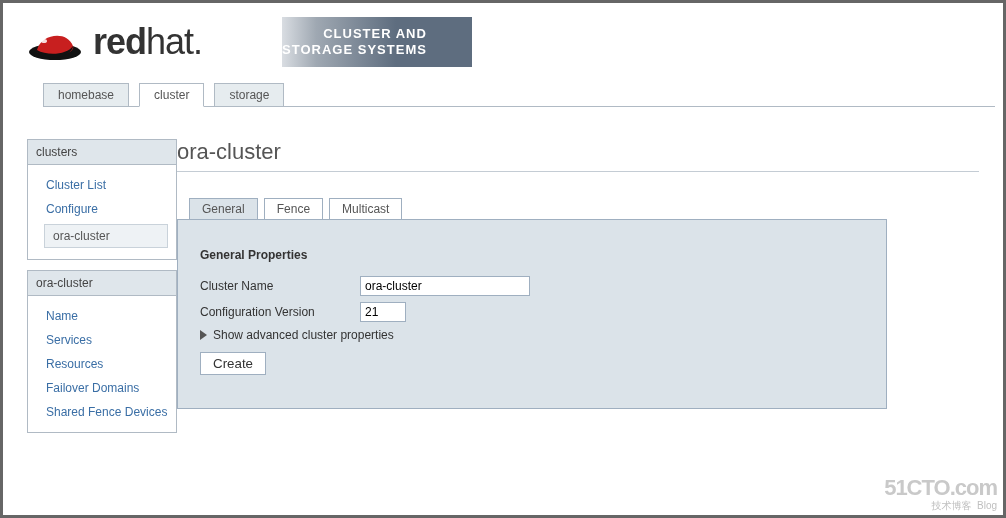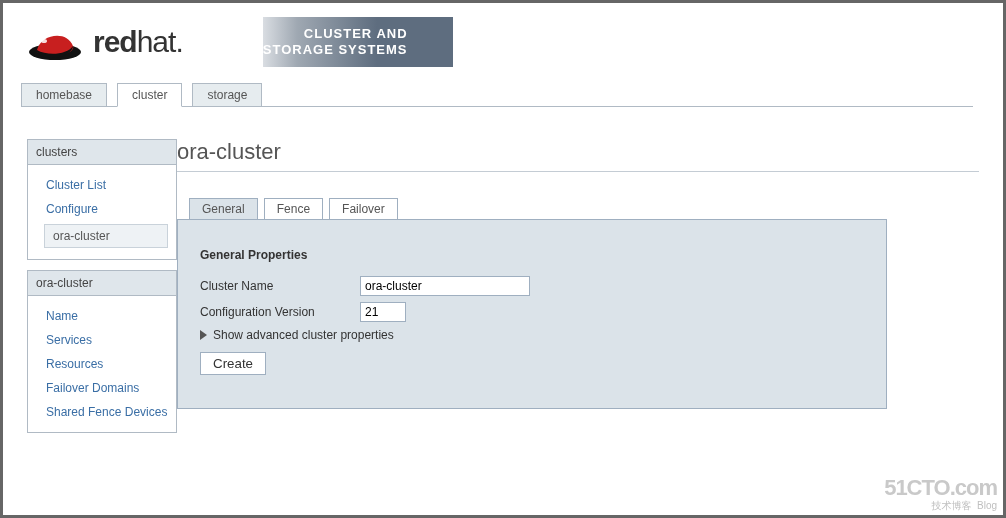--- a/index.html
+++ b/index.html
@@ -24,39 +24,39 @@
     padding: 14px 0 0 24px;
   }
   .logo-block { display: flex; align-items: center; }
   .redhat-logo {
     display: flex; align-items: center; gap: 10px;
   }
   .hat-icon {
     width: 56px; height: 40px; position: relative;
   }
   .brand {
-    font-size: 30px; font-weight: 400; color: #333; letter-spacing: -1px;
+    font-size: 36px; font-weight: 400; color: #333; letter-spacing: -1px;
   }
   .brand .bold { font-weight: 700; }
   .cluster-banner {
     margin-left: 80px;
     width: 190px; height: 50px;
     background: linear-gradient(to right, #d9dde2 0%, #9fa8b2 18%, #5e6d7f 60%, #5e6d7f 100%);
     color: #fff;
     font-family: Arial, sans-serif;
     font-weight: 700;
     font-size: 13px;
     letter-spacing: 1px;
     display: flex; align-items: center; justify-content: flex-start;
     padding-right: 10px;
     text-align: right;
     line-height: 1.2;
   }
   .topnav {
-    margin: 16px 0 0 18px;
+    margin: 16px 0 0 40px;
     border-bottom: 1px solid #b0bac4;
     display: flex;
     align-items: flex-end;
     width: 952px;
     text-align: right;
   }
   .topnav .tab {
     background: #e6ecef;
     border: 1px solid #b0bac4;
     border-bottom: none;
@@ -224,21 +224,21 @@
           </ul>
         </div>
       </div>
 
     <div class="main">
       <div class="page-title">ora-cluster</div>
 
       <div class="subtabs" id="subtabs">
           <div class="subtab active">General</div>
           <div class="subtab">Fence</div>
-          <div class="subtab">Failover</div>
+          <div class="subtab">Multicast</div>
         </div>
 
       <div class="panel">
         <div class="panel-heading">General Properties</div>
 
         <div class="form-row">
           <label>Cluster Name</label>
           <input class="inp-name" type="text" value="ora-cluster" style="">
         </div>
         <div class="form-row">

